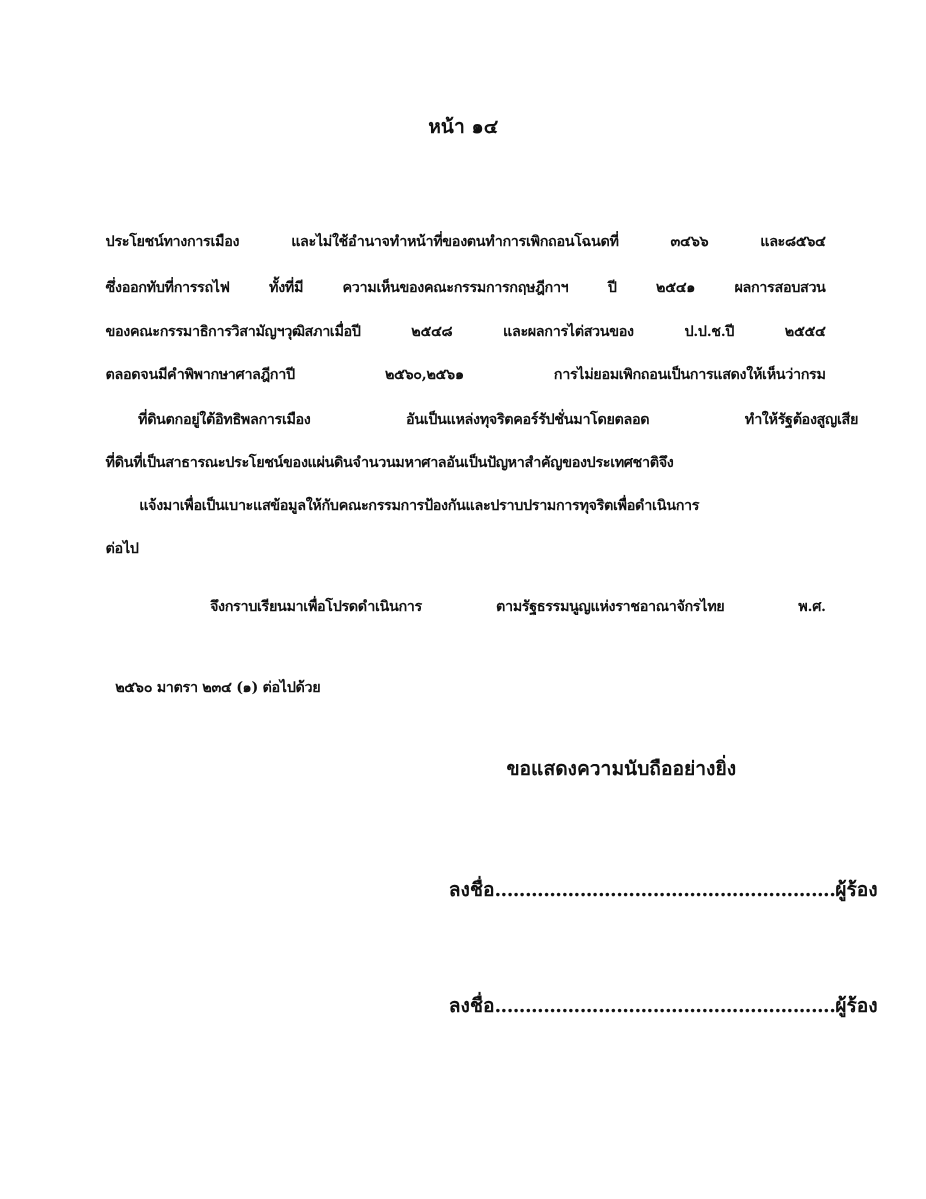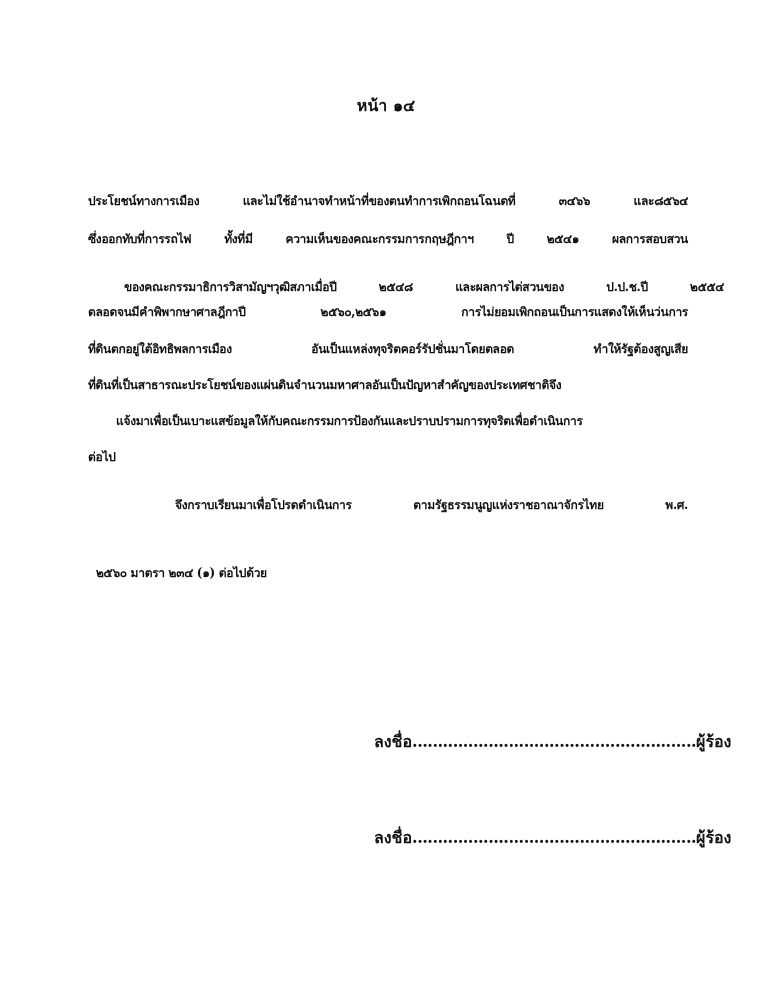--- a/index.html
+++ b/index.html
@@ -78,33 +78,34 @@
 </head>
 <body>
 
 <div class="page">
 
   <div class="page-number">หน้า ๑๔</div>
 
   <div>
     <div class="line" style="top:190px;">ประโยชน์ทางการเมือง และไม่ใช้อำนาจทำหน้าที่ของตนทำการเพิกถอนโฉนดที่ ๓๔๖๖ และ๘๕๖๔</div>
     <div class="line" style="top:228px;">ซึ่งออกทับที่การรถไฟ ทั้งที่มี ความเห็นของคณะกรรมการกฤษฎีกาฯ ปี ๒๕๔๑ ผลการสอบสวน</div>
-    <div class="line" style="top:276px;margin-left:36px;">ของคณะกรรมาธิการวิสามัญฯวุฒิสภาเมื่อปี  ๒๕๔๘  และผลการไต่สวนของ  ป.ป.ช.ปี  ๒๕๕๔</div>
-    <div class="line" style="top:301px;">ตลอดจนมีคำพิพากษาศาลฎีกาปี  ๒๕๖๐,๒๕๖๑   การไม่ยอมเพิกถอนเป็นการแสดงให้เห็นว่นการ</div>
-    <div class="line" style="top:338px;">ที่ดินตกอยู่ใต้อิทธิพลการเมือง  อันเป็นแหล่งทุจริตคอร์รัปชั่นมาโดยตลอด    ทำให้รัฐต้องสูญเสีย</div>
+    <div class="line" style="top:265px;">ของคณะกรรมาธิการวิสามัญฯวุฒิสภาเมื่อปี  ๒๕๔๘  และผลการไต่สวนของ  ป.ป.ช.ปี  ๒๕๕๔</div>
+    <div class="line" style="top:301px;">ตลอดจนมีคำพิพากษาศาลฎีกาปี  ๒๕๖๐,๒๕๖๑   การไม่ยอมเพิกถอนเป็นการแสดงให้เห็นว่ากรม</div>
+    <div class="line" style="top:338px;margin-left:27px;">ที่ดินตกอยู่ใต้อิทธิพลการเมือง  อันเป็นแหล่งทุจริตคอร์รัปชั่นมาโดยตลอด    ทำให้รัฐต้องสูญเสีย</div>
     <div class="line" style="top:374px;">ที่ดินที่เป็นสาธารณะประโยชน์ของแผ่นดินจำนวนมหาศาลอันเป็นปัญหาสำคัญของประเทศชาติจึง</div>
     <div class="line" style="top:410px;margin-left:28px;">แจ้งมาเพื่อเป็นเบาะแสข้อมูลให้กับคณะกรรมการป้องกันและปราบปรามการทุจริตเพื่อดำเนินการ</div>
     <div class="line left-align" style="top:446px;">ต่อไป</div>
   </div>
 
   <div>
     <div class="line indent" style="top:494px;">จึงกราบเรียนมาเพื่อโปรดดำเนินการ ตามรัฐธรรมนูญแห่งราชอาณาจักรไทย พ.ศ.</div>
     <div class="line continuation" style="top:530px;">๒๕๖๐  มาตรา ๒๓๔ (๑) ต่อไปด้วย</div>
   </div>
 
+  <div class="closing">ขอแสดงความนับถืออย่างยิ่ง</div>
 
   <div class="signature" style="top:729px;">
     <span>ลงชื่อ</span><span class="dots">........................................................</span><span>ผู้ร้อง</span>
   </div>
 
   <div class="signature" style="top:825px;">
     <span>ลงชื่อ</span><span class="dots">........................................................</span><span>ผู้ร้อง</span>
   </div>
 
 </div>

